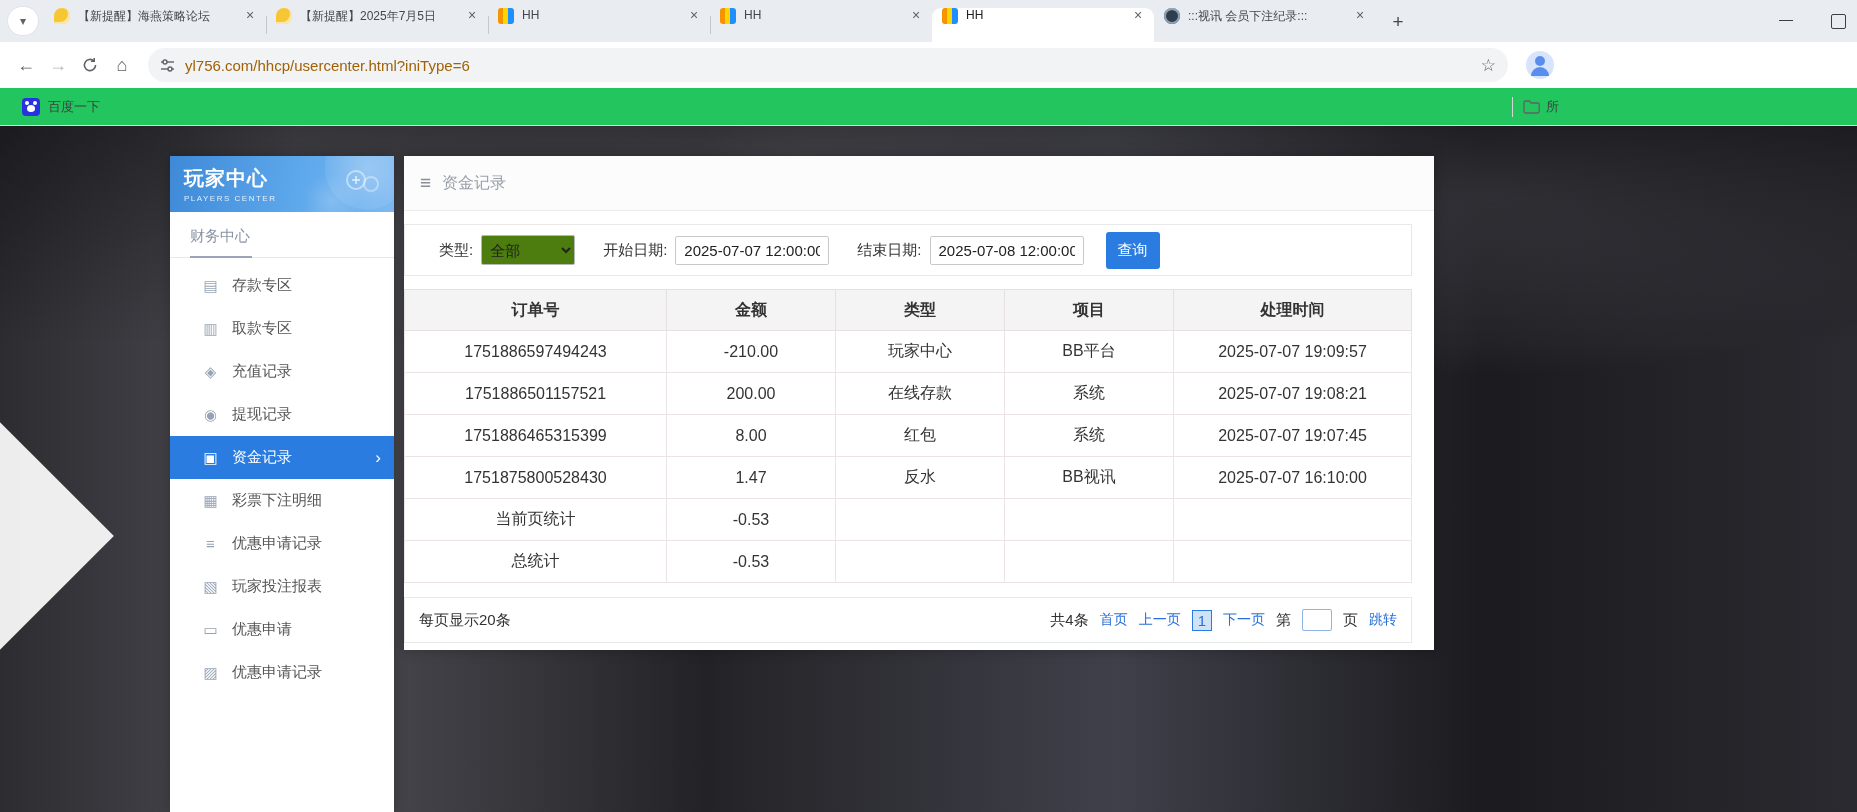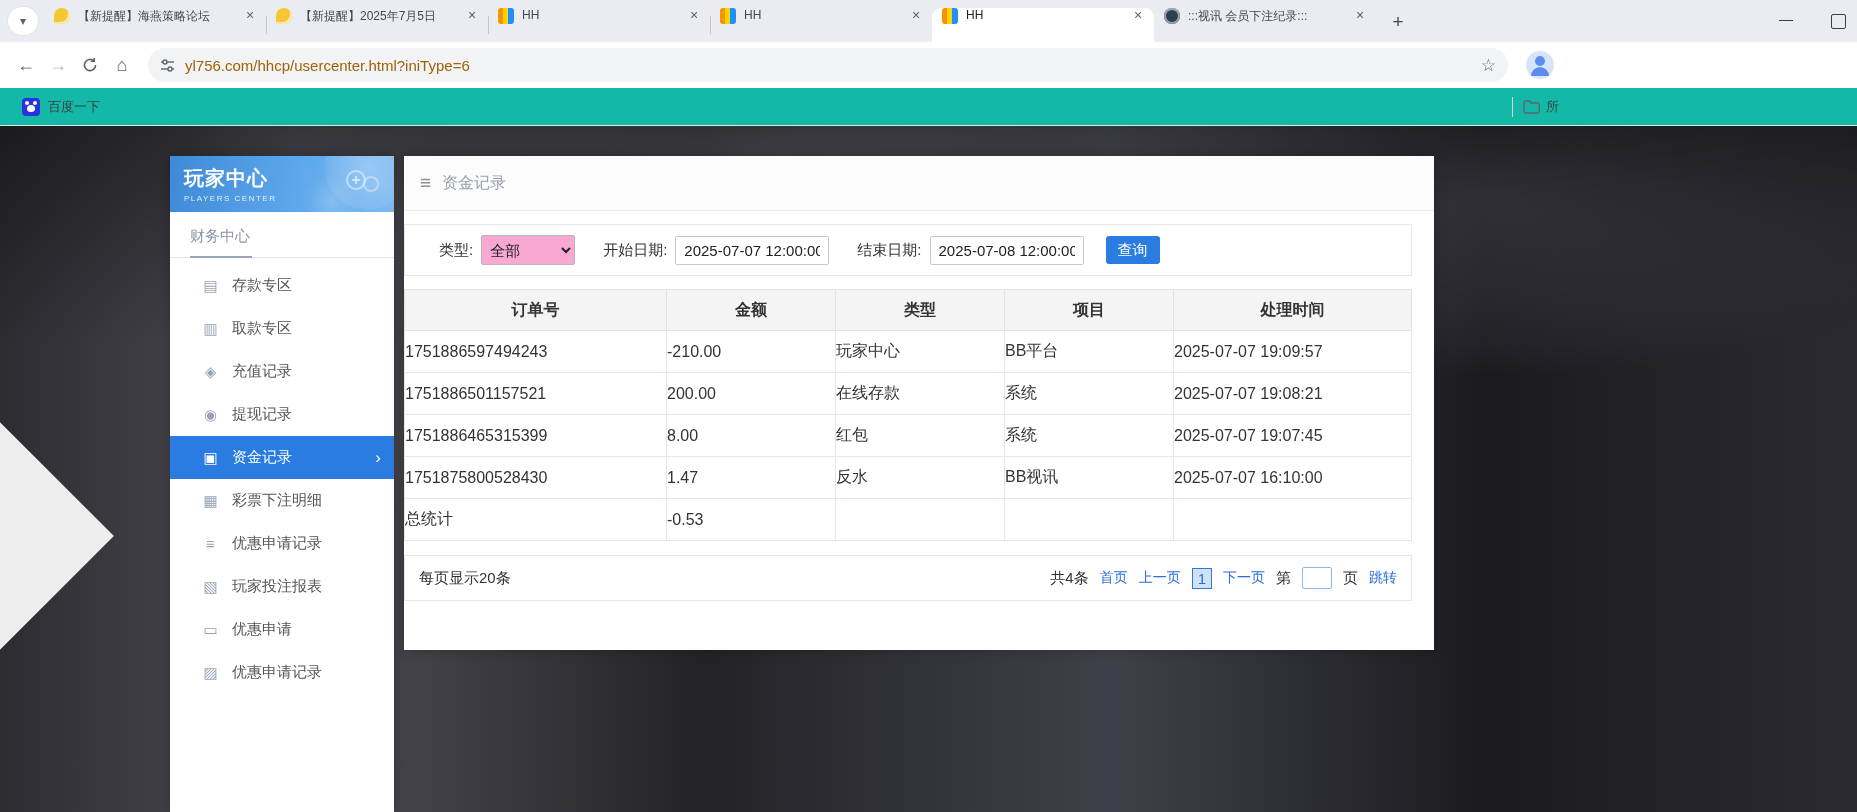--- a/index.html
+++ b/index.html
@@ -27,21 +27,21 @@
   .toolbar { height:46px; background:#fff; display:flex; align-items:center; padding:0 10px; }
   .nav-btn { width:32px; height:32px; border:none; background:transparent; font-size:18px; color:#5f6368; border-radius:50%; cursor:pointer; display:flex; align-items:center; justify-content:center; }
   .nav-btn.disabled { color:#b6b9be; }
   .omnibox { width:1360px; height:34px; margin-left:10px; background:#f1f3f4; border-radius:17px; display:flex; align-items:center; padding:0 12px; gap:10px; cursor:text; }
   .omni-url { flex:1; font-size:15px; color:#a16207; white-space:nowrap; overflow:hidden; }
   .omni-star { font-size:17px; color:#5f6368; background:none; border:none; cursor:pointer; }
   .profile-avatar { width:28px; height:28px; margin-left:18px; border-radius:50%; background:#d7e4fb; position:relative; cursor:pointer; border:none; }
   .profile-avatar::before { content:""; position:absolute; left:9px; top:5px; width:10px; height:10px; border-radius:50%; background:#5b8def; }
   .profile-avatar::after { content:""; position:absolute; left:5px; top:16px; width:18px; height:9px; border-radius:9px 9px 0 0; background:#5b8def; }
 
-  .bookmarks-bar { height:38px; background:#14b8a6; border-bottom:1px solid #e4e4e4; display:flex; align-items:center; padding:0 14px; position:relative; }
+  .bookmarks-bar { height:38px; background:#22c55e; border-bottom:1px solid #e4e4e4; display:flex; align-items:center; padding:0 14px; position:relative; }
   .bookmark-item { display:flex; align-items:center; gap:8px; font-size:13px; color:#3c4043; padding:4px 8px; border-radius:6px; cursor:pointer; }
   .baidu-icon { width:18px; height:18px; border-radius:4px; background:#2932e1; position:relative; }
   .baidu-icon::before { content:""; position:absolute; left:5px; top:7px; width:8px; height:7px; background:#fff; border-radius:50% 50% 45% 45%; }
   .baidu-icon::after { content:""; position:absolute; left:3px; top:3px; width:4px; height:4px; background:#fff; border-radius:50%; box-shadow:8px 0 0 #fff; }
   .bm-right { position:absolute; left:1512px; top:0; height:100%; display:flex; align-items:center; gap:10px; }
   .bm-divider { width:1px; height:20px; background:#d6d6d6; }
   .bm-folder { display:flex; align-items:center; gap:6px; font-size:13px; color:#3c4043; cursor:pointer; background:none; border:none; }
 
   
   .page { position:relative; height:686px; overflow:hidden;
@@ -73,27 +73,27 @@
   .mi-chevron { position:absolute; right:13px; font-size:17px; color:#fff; }
 
   
   .main-panel { position:absolute; left:404px; top:30px; width:1030px; height:494px; background:#fff; box-shadow:0 0 12px rgba(0,0,0,.25); }
   .panel-title { height:55px; display:flex; align-items:center; gap:11px; padding:0 16px; background:#fcfcfd; border-bottom:1px solid #ececec; }
   .pt-icon { font-size:19px; color:#8a8f99; }
   .pt-text { font-size:16px; color:#9aa0aa; }
 
   .filter-bar { margin:13px 22px 13px 0; border:1px solid #e8e8e8; height:52px; display:flex; align-items:center; padding-left:14px; gap:8px; font-size:15px; color:#333; }
   .filter-label { margin-left:20px; }
-  .type-select { width:94px; height:30px; border:1px solid #b7b7b7; border-radius:2px; font-size:15px; color:#222; padding:0 4px; background:#f9a8d4; font-family:inherit; }
+  .type-select { width:94px; height:30px; border:1px solid #b7b7b7; border-radius:2px; font-size:15px; color:#222; padding:0 4px; background:#4d7c0f; font-family:inherit; }
   .date-input { width:154px; height:29px; border:1px solid #c9c9c9; border-radius:2px; font-size:15px; color:#222; padding:0 8px; font-family:inherit; }
-  .search-btn { margin-left:14px; width:54px; height:28px; background:#2a7ce0; color:#fff; border:none; border-radius:3px; font-size:15px; cursor:pointer; font-family:inherit; }
+  .search-btn { margin-left:14px; width:54px; height:37px; background:#2a7ce0; color:#fff; border:none; border-radius:3px; font-size:15px; cursor:pointer; font-family:inherit; }
 
   table.records { width:calc(100% - 22px); border-collapse:collapse; }
   table.records th { height:41px; background:#f4f4f5; border:1px solid #e6e0e0; font-size:16px; color:#333; font-weight:bold; }
-  table.records td { height:42px; border:1px solid #ece4e4; font-size:16px; color:#333; }
+  table.records td { height:42px; border:1px solid #ece4e4; font-size:16px; color:#333; text-align:center; }
 
   .pagination { margin:14px 22px 0 0; border:1px solid #e8e8e8; height:46px; display:flex; align-items:center; justify-content:space-between; padding:0 14px; font-size:15px; color:#333; }
   .pg-right { display:flex; align-items:center; gap:11px; }
   .pg-link { color:#2a6fdb; cursor:pointer; background:none; border:none; font-size:14px; font-family:inherit; }
   .pg-current { min-width:18px; padding:1px 5px; border:1px solid #2a7ce0; background:#cfe2f8; color:#2a6fdb; text-align:center; cursor:pointer; }
   .pg-jump-input { width:30px; height:22px; border:1px solid #8fb4e8; border-radius:2px; font-size:14px; text-align:center; font-family:inherit; }
 </style>
 </head>
 <body>
 
@@ -298,20 +298,27 @@
               <td>2025-07-07 19:07:45</td>
             </tr>
             <tr>
               <td>1751875800528430</td>
               <td>1.47</td>
               <td>反水</td>
               <td>BB视讯</td>
               <td>2025-07-07 16:10:00</td>
             </tr>
             <tr>
+              <td>当前页统计</td>
+              <td>-0.53</td>
+              <td></td>
+              <td></td>
+              <td></td>
+            </tr>
+            <tr>
               <td>总统计</td>
               <td>-0.53</td>
               <td></td>
               <td></td>
               <td></td>
             </tr>
           </tbody>
       </table>
 
       <div class="pagination">

